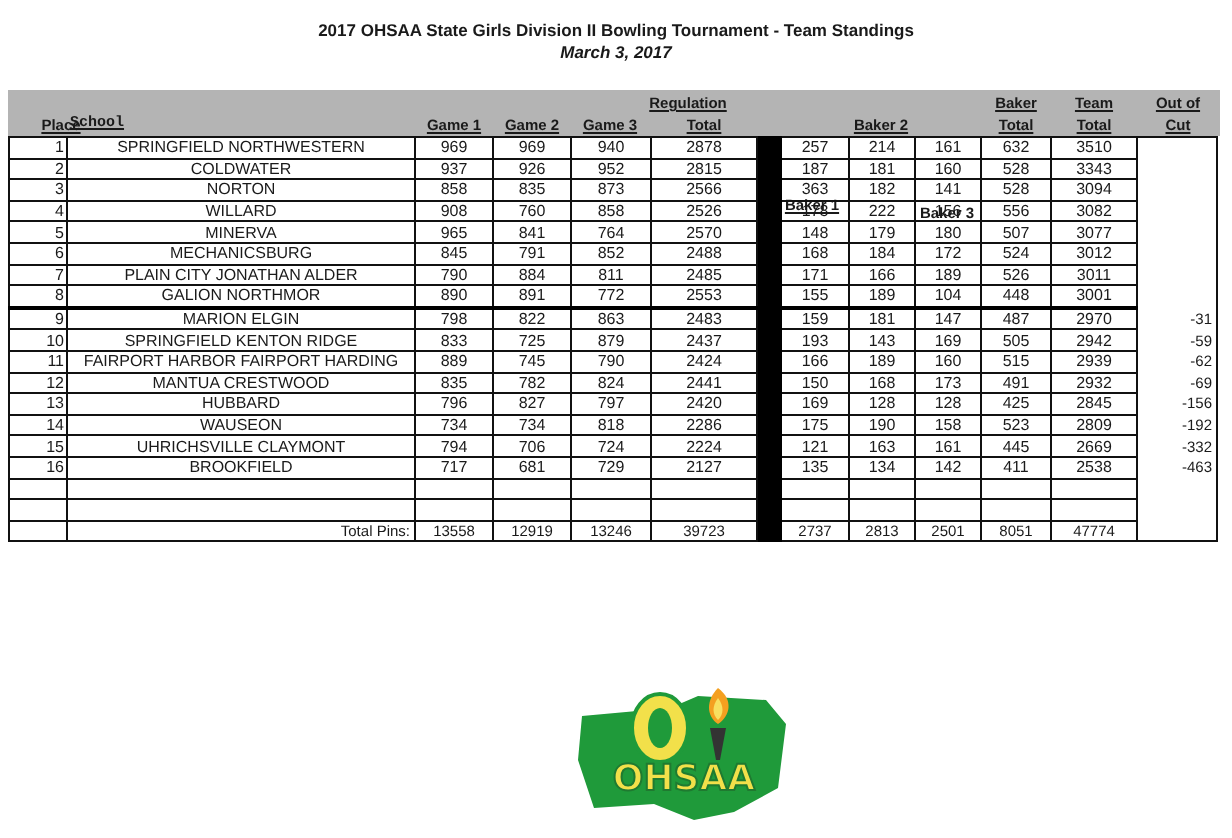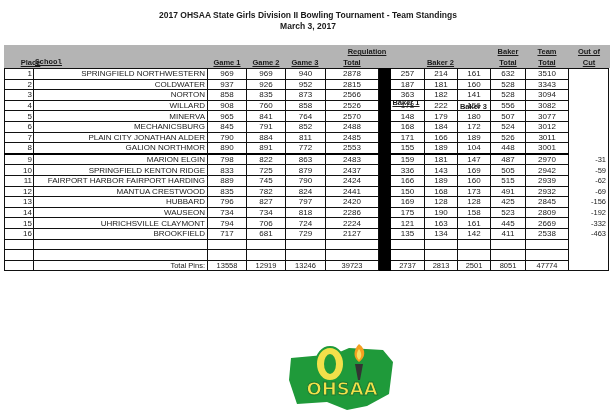--- a/index.html
+++ b/index.html
@@ -1,50 +1,50 @@
 <!DOCTYPE html>
 <html><head>
 <meta charset="utf-8">
 <style>
   html, body { margin:0; padding:0; background:#ffffff; }
   body { width:616px; height:419px; position:relative; overflow:hidden;
          font-family:"Liberation Sans", sans-serif; color:#1a1a1a; }
   .title { position:absolute; left:0; width:616px; text-align:center;
            font-weight:bold; font-size:8.5px; line-height:11px; }
-  .t1 { top:10px; } .t2 { top:21px; }
+  .t1 { top:10px; } .t2 { top:21px;font-style:italic; }
   .hdrband { position:absolute; left:4px; top:45px; width:606px; height:23px; background:#b4b4b4; }
   .hcell { position:absolute; font-weight:bold; font-size:7.5px; line-height:9px;
            text-decoration:underline; text-align:center; }
   table.grid { position:absolute; left:4px; top:68px; border-collapse:collapse;
                font-size:8px; table-layout:fixed; }
   table.grid td { border:1px solid #111; height:9.6px; padding:0 2px; line-height:9px;
                   overflow:hidden; white-space:nowrap; text-align:center; }
   table.grid td.place { text-align:right; padding-right:1px; border-right:1.5px solid #111; }
-  table.grid td.school { text-align:right; }
+  table.grid td.school { text-align:center; }
   table.grid td.gap { background:#000; border:1px solid #000; padding:0; }
   table.grid td.cut { border:none; text-align:right; padding-right:2px; font-size:7.5px; }
   table.grid td.lbl { text-align:right; }
   table.grid tr.cutline td:not(.cut) { border-top:2.5px solid #000; }
   table.grid tr.sum td { font-size:7.5px; }
   table.grid { border:1.5px solid #111; }
   .logo { position:absolute; left:283px; top:340px; width:118px; height:76px; }
 </style>
 </head>
 <body>
 
 <div class="title t1">2017 OHSAA State Girls Division II Bowling Tournament - Team Standings</div>
 <div class="title t2">March 3, 2017</div>
 
 <div class="hdrband"></div>
 <div class="hcell" style="left:4px;top:58px;width:53px;">Place</div>
 <div class="hcell" style="left:35px;top:58px;width:40px;text-align:left;font-family:Liberation Mono, monospace;">School</div>
 <div class="hcell" style="left:207px;top:58px;width:40px;">Game 1</div>
 <div class="hcell" style="left:246px;top:58px;width:40px;">Game 2</div>
 <div class="hcell" style="left:285px;top:58px;width:40px;">Game 3</div>
-<div class="hcell" style="left:340px;top:47px;width:54px;text-decoration:underline;">Regulation</div>
+<div class="hcell" style="left:317px;top:47px;width:54px;text-decoration:underline;">Regulation</div>
 <div class="hcell" style="left:325px;top:58px;width:54px;">Total</div>
 <div class="hcell" style="left:388px;top:58px;width:36px;margin-top:40px;">Baker 1</div>
 <div class="hcell" style="left:423px;top:58px;width:35px;">Baker 2</div>
 <div class="hcell" style="left:456px;top:58px;width:35px;margin-top:44px;">Baker 3</div>
 <div class="hcell" style="left:490px;top:47px;width:36px;">Baker</div>
 <div class="hcell" style="left:490px;top:58px;width:36px;">Total</div>
 <div class="hcell" style="left:527px;top:47px;width:40px;">Team</div>
 <div class="hcell" style="left:527px;top:58px;width:40px;">Total</div>
 <div class="hcell" style="left:569px;top:47px;width:40px;">Out of</div>
 <div class="hcell" style="left:569px;top:58px;width:40px;">Cut</div>
@@ -202,21 +202,21 @@
         <td class="cut">-31</td>
       </tr>
       <tr>
         <td class="place">10</td>
         <td class="school">SPRINGFIELD KENTON RIDGE</td>
         <td>833</td>
         <td>725</td>
         <td>879</td>
         <td>2437</td>
         <td class="gap"></td>
-        <td>336</td>
+        <td>193</td>
         <td>143</td>
         <td>169</td>
         <td>505</td>
         <td>2942</td>
         <td class="cut">-59</td>
       </tr>
       <tr>
         <td class="place">11</td>
         <td class="school">FAIRPORT HARBOR FAIRPORT HARDING</td>
         <td>889</td>

